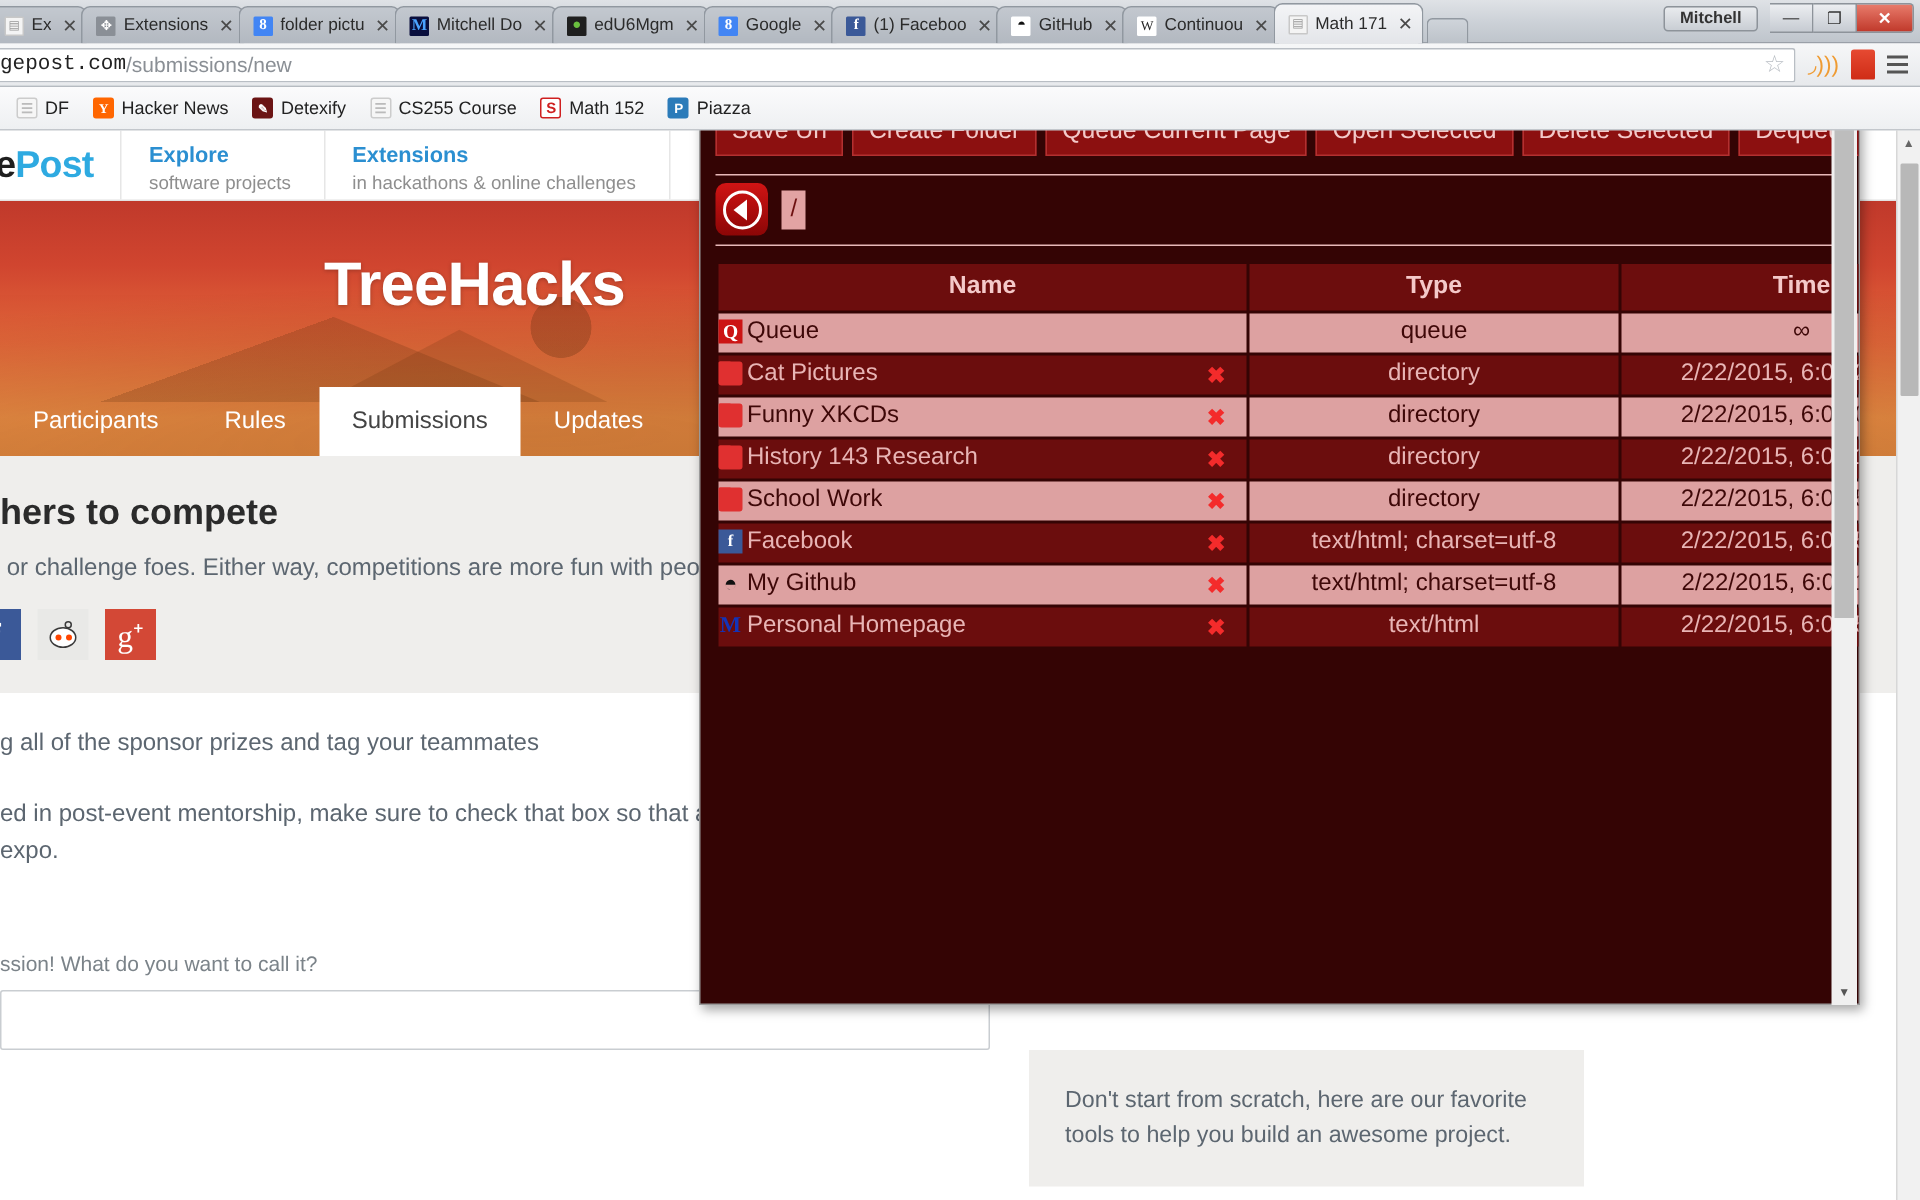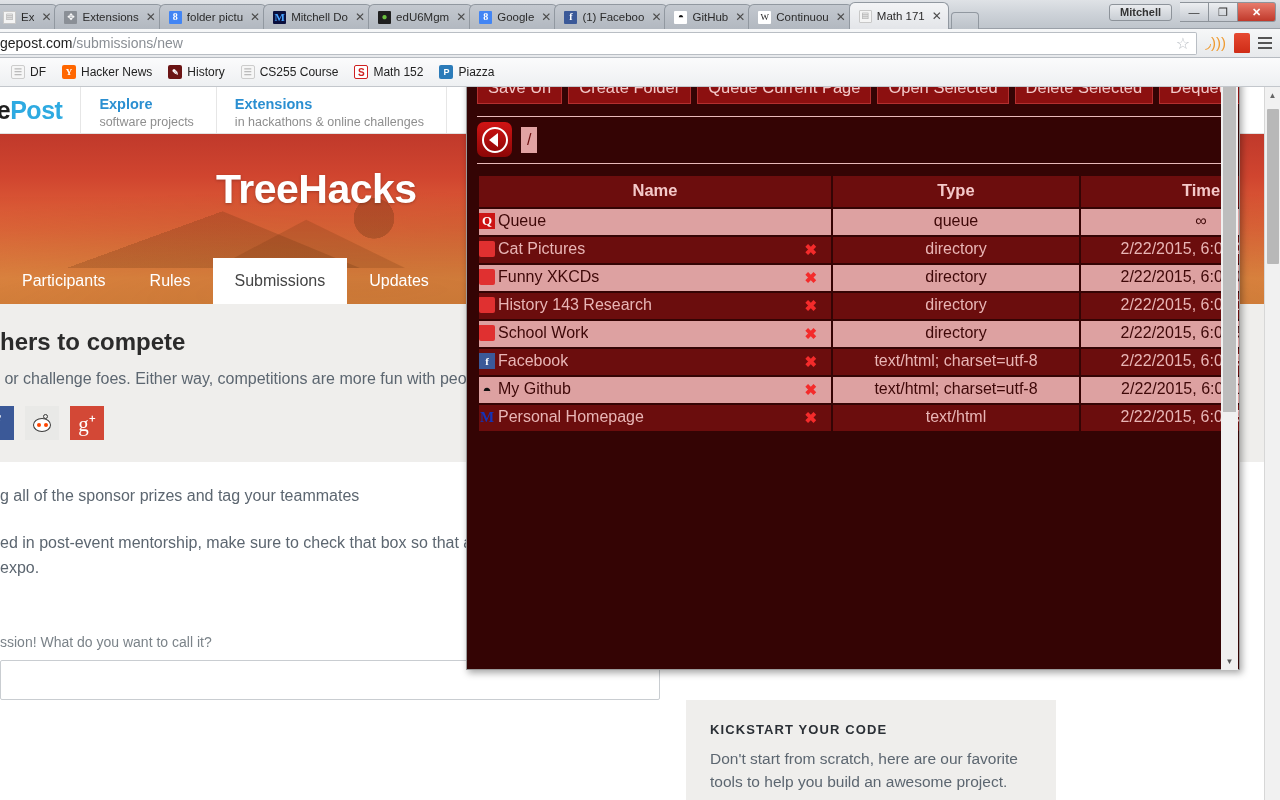--- a/index.html
+++ b/index.html
@@ -273,21 +273,20 @@
       <div class="bodytext" style="margin-bottom:22px;">g all of the sponsor prizes and tag your teammates</div>
       <div class="bodytext">ed in post-event mentorship, make sure to check that box so that a mentor will stop by your</div>
       <div class="bodytext">expo.</div>
       <div class="formlabel" style="margin-top:54px;">ssion! What do you want to call it?</div>
       <input class="textinput" type="text" style="margin-top: 10px;" value="">
     </div>
   </div>
 
   <div style="position:absolute; left:686px; top:700px; width:370px;">
     <div class="kick">
-      <h3>KICKSTART YOUR CODE</h3>
       <p>Don't start from scratch, here are our favorite tools to help you build an awesome project.</p>
     </div>
   </div>
 
   <div class="pagescroll">
     <div class="arr">▲</div>
     <div class="thumb"></div>
   </div>
 
   <div class="popup">
@@ -481,21 +480,21 @@
     <div class="winbtns">
       <div class="userchip">Mitchell</div>
       <div class="wbtn">—</div>
       <div class="wbtn">❐</div>
       <div class="wbtn close">✕</div>
     </div>
   </div>
 
   <div class="urlbar">
     <div class="urlfield">
-      <span style="margin-left:0;">gepost.com</span>
+      <span style="margin-left:0;font-family:Liberation Mono, monospace;">gepost.com</span>
       <span class="url-path">/submissions/new</span>
       <span class="star">☆</span>
     </div>
     <div class="urlicons">
       <span class="rss">◞)))</span>
       <span class="extbtn"></span>
       <span class="menubtn">
           <i></i>
           <i></i>
           <i></i>
@@ -507,21 +506,21 @@
     <div class="bm">
       <span class="bm-ic ic-doc">☰</span>
       <span>DF</span>
     </div>
     <div class="bm">
       <span class="bm-ic ic-hn">Y</span>
       <span>Hacker News</span>
     </div>
     <div class="bm">
       <span class="bm-ic ic-dx">✎</span>
-      <span>History</span>
+      <span>Detexify</span>
     </div>
     <div class="bm">
       <span class="bm-ic ic-doc">☰</span>
       <span>CS255 Course</span>
     </div>
     <div class="bm">
       <span class="bm-ic ic-m152">S</span>
       <span>Math 152</span>
     </div>
     <div class="bm">

